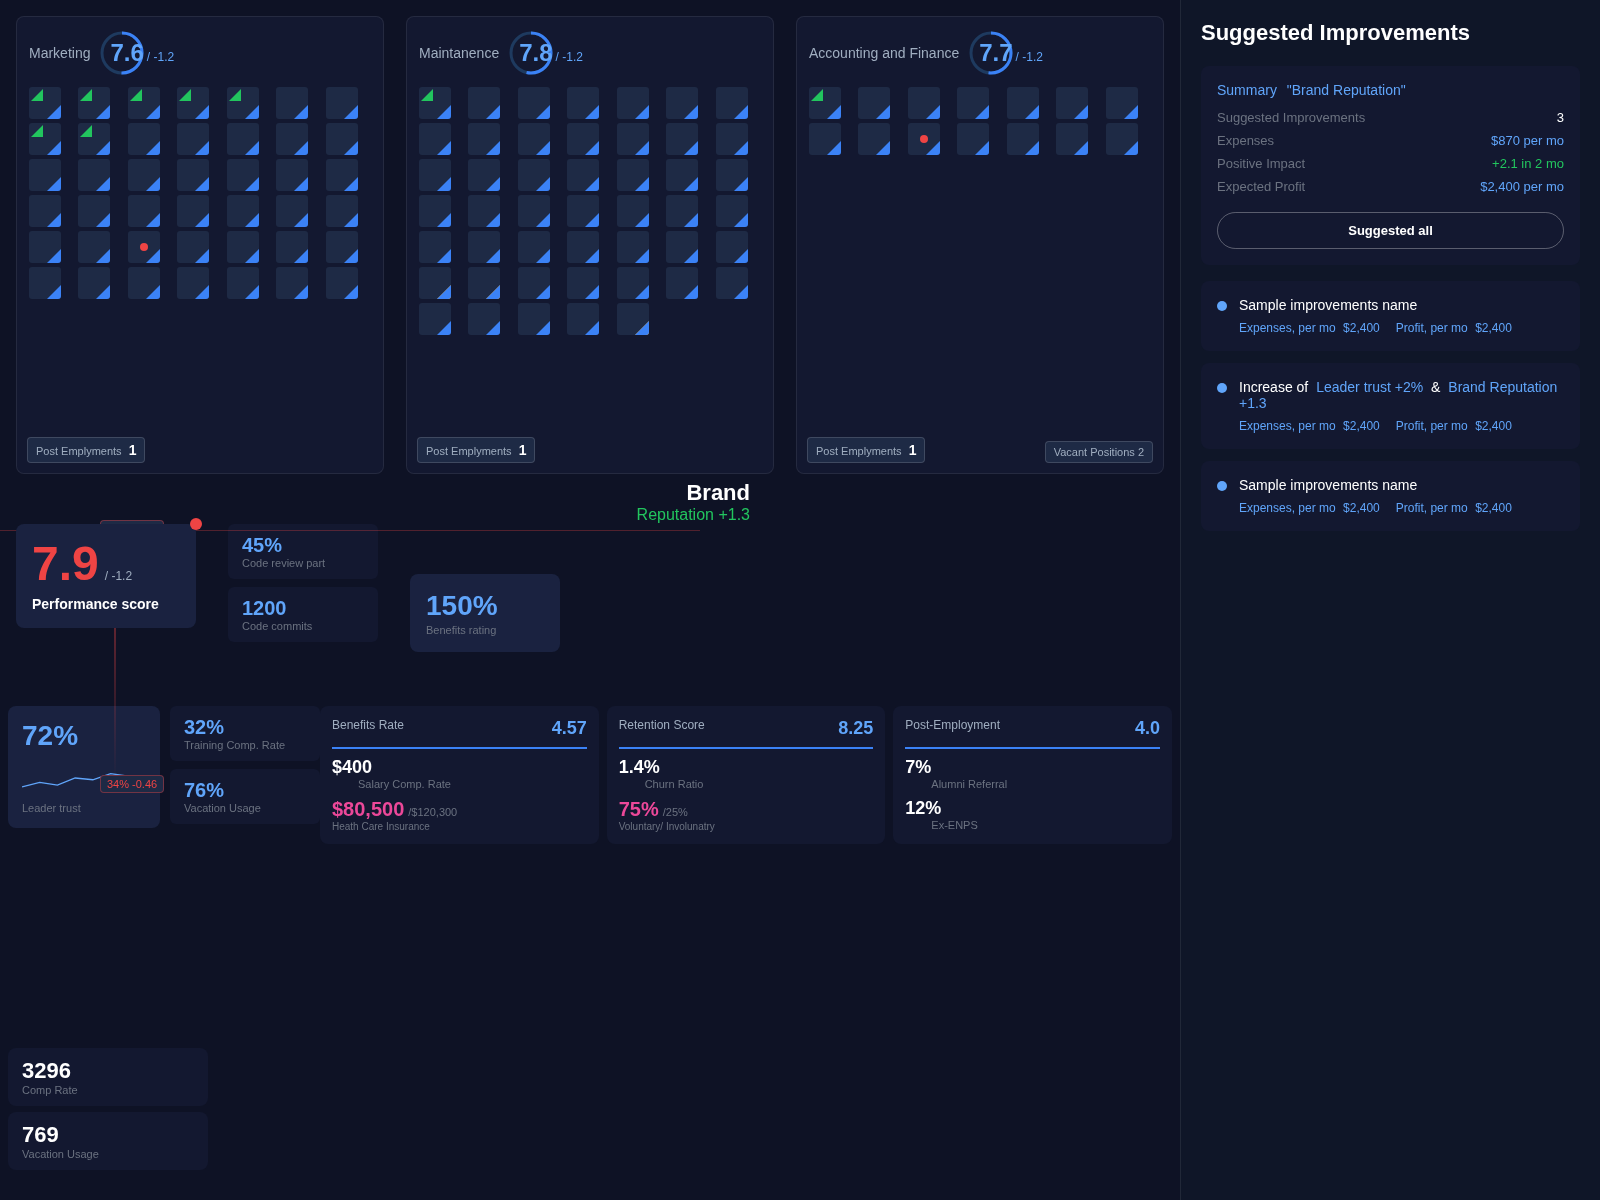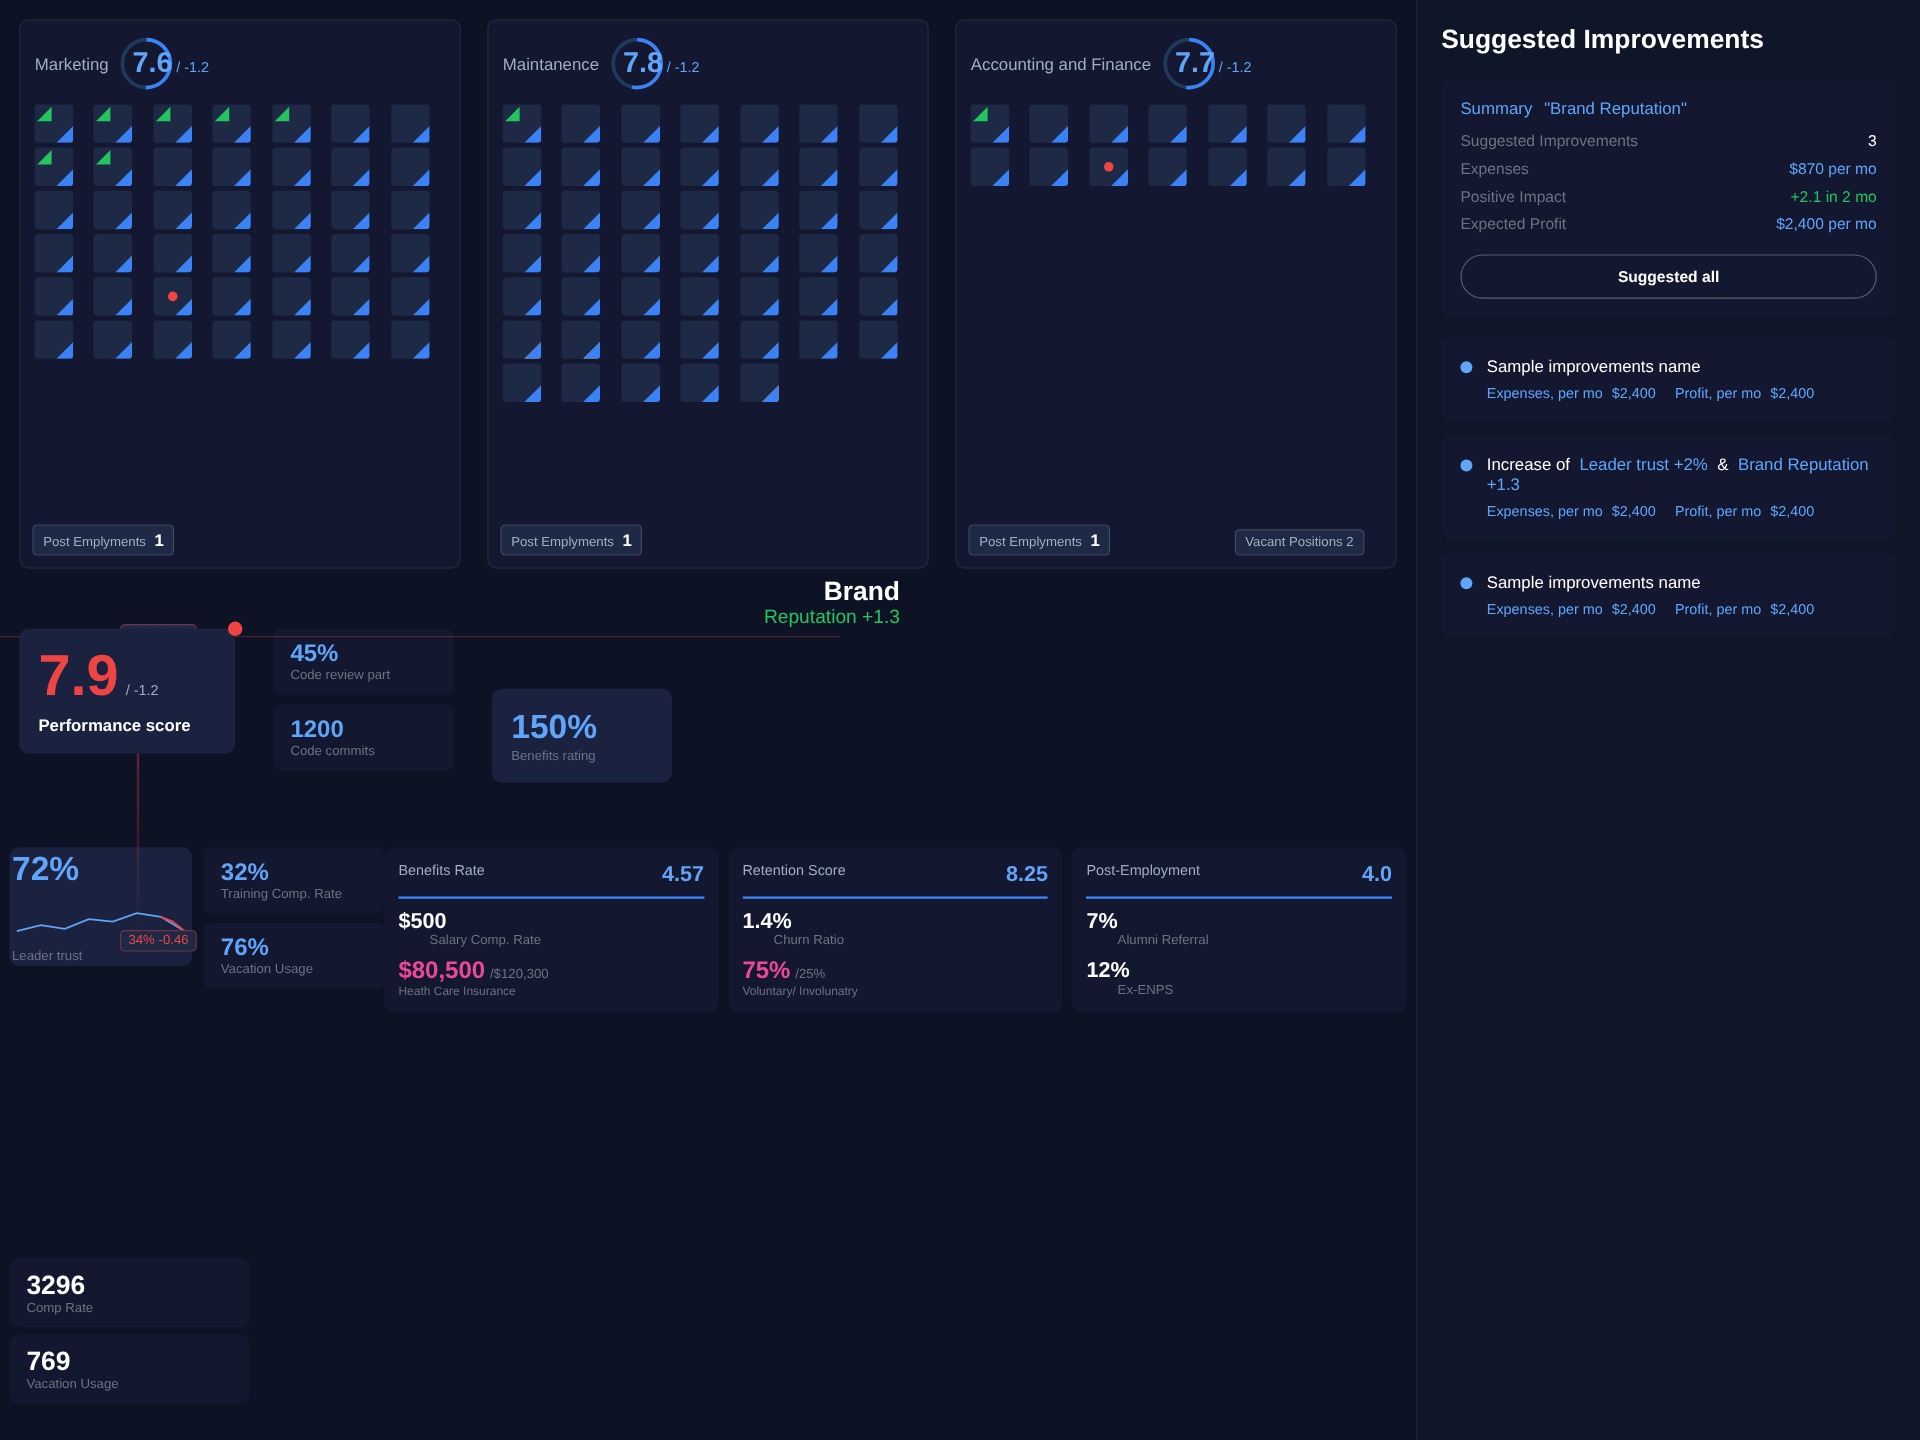--- a/index.html
+++ b/index.html
@@ -91,21 +91,21 @@
     .post-empl-badge .badge-num {
       color: #fff;
       font-size: 14px;
       font-weight: bold;
       margin-left: 4px;
     }
 
     .vacant-badge {
       position: absolute;
       bottom: 10px;
-      right: 26px;
+      right: 10px;
       background: #1e2a45;
       border: 1px solid rgba(255,255,255,0.15);
       border-radius: 4px;
       padding: 4px 8px;
       font-size: 11px;
       color: #a0aec0;
     }
 
     .performance-card {
       width: 180px;
@@ -190,21 +190,21 @@
     .benefits-label {
       font-size: 11px;
       color: #6b7280;
       margin-top: 2px;
     }
 
     .metric-card-leader {
       width: 152px;
       background: #1a2240;
       border-radius: 8px;
-      padding: 2px;
+      padding: 14px;
     }
 
     .leader-pct {
       font-size: 28px;
       color: #60a5fa;
       font-weight: bold;
     }
 
     .leader-label {
       font-size: 11px;
@@ -874,21 +874,21 @@
 
     <div class="rate-section">
 
       <div class="rate-card">
         <div class="rate-card-header">
           <span class="rate-card-title">Benefits Rate</span>
           <span class="rate-card-score">4.57</span>
         </div>
         <div class="rate-underline"></div>
         <div class="rate-row">
-          <span class="rate-big">$500</span>
+          <span class="rate-big">$400</span>
           <span class="rate-sub">Salary Comp. Rate</span>
         </div>
         <div class="rate-row" style="margin-top:8px;">
           <div style="display:flex;gap:4px;align-items:baseline;">
             <span class="rate-med">$80,500</span>
             <span style="font-size:11px;color:#6b7280;">/$120,300</span>
           </div>
           <span class="rate-small-text">Heath Care Insurance</span>
         </div>
       </div>

